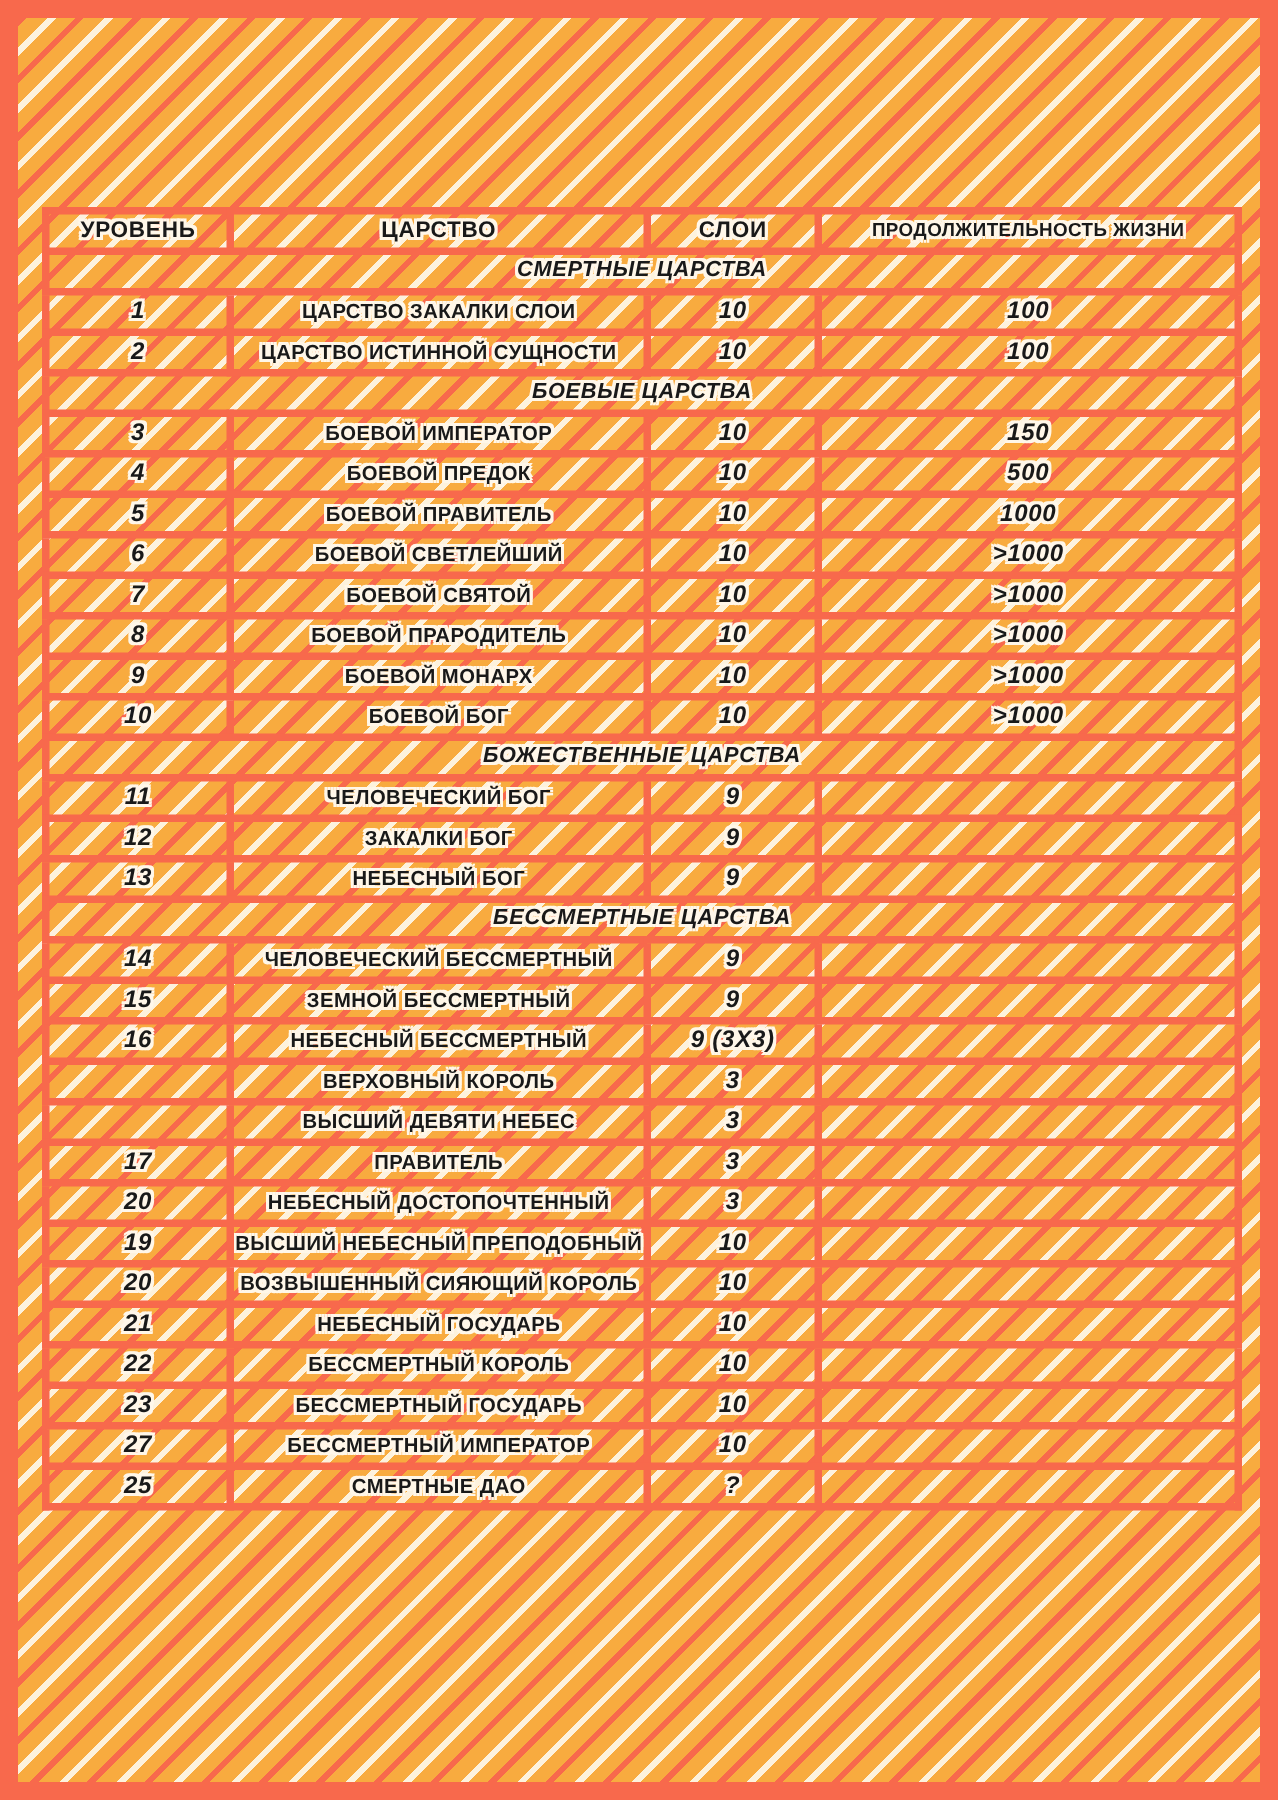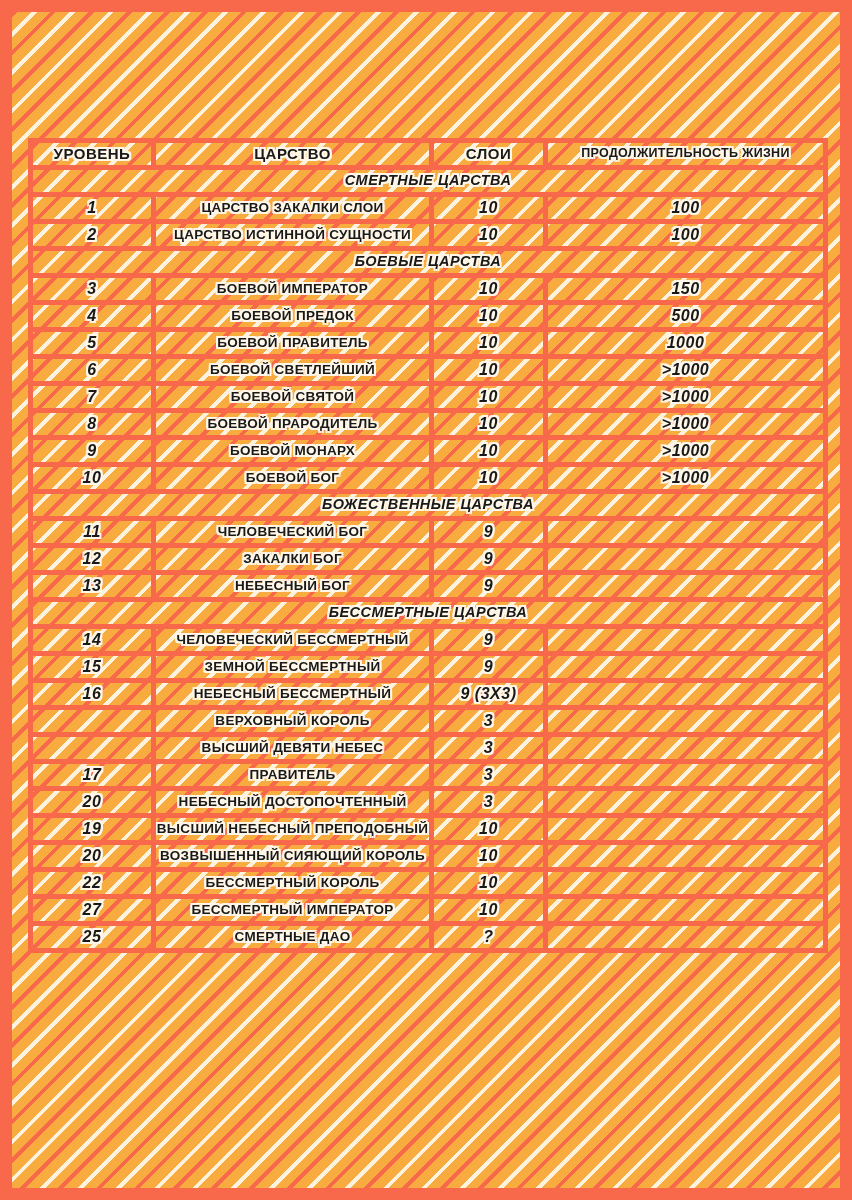--- a/index.html
+++ b/index.html
@@ -215,22 +215,34 @@
           <td class="c-layers">10</td>
           <td class="c-lifespan"></td>
         </tr>
       <tr>
           <td class="c-level">20</td>
           <td class="c-realm">ВОЗВЫШЕННЫЙ СИЯЮЩИЙ КОРОЛЬ</td>
           <td class="c-layers">10</td>
           <td class="c-lifespan"></td>
         </tr>
       <tr>
+          <td class="c-level">21</td>
+          <td class="c-realm">НЕБЕСНЫЙ ГОСУДАРЬ</td>
+          <td class="c-layers">10</td>
+          <td class="c-lifespan"></td>
+        </tr>
+      <tr>
           <td class="c-level">22</td>
           <td class="c-realm">БЕССМЕРТНЫЙ КОРОЛЬ</td>
+          <td class="c-layers">10</td>
+          <td class="c-lifespan"></td>
+        </tr>
+      <tr>
+          <td class="c-level">23</td>
+          <td class="c-realm">БЕССМЕРТНЫЙ ГОСУДАРЬ</td>
           <td class="c-layers">10</td>
           <td class="c-lifespan"></td>
         </tr>
       <tr>
           <td class="c-level">27</td>
           <td class="c-realm">БЕССМЕРТНЫЙ ИМПЕРАТОР</td>
           <td class="c-layers">10</td>
           <td class="c-lifespan"></td>
         </tr>
       <tr>

